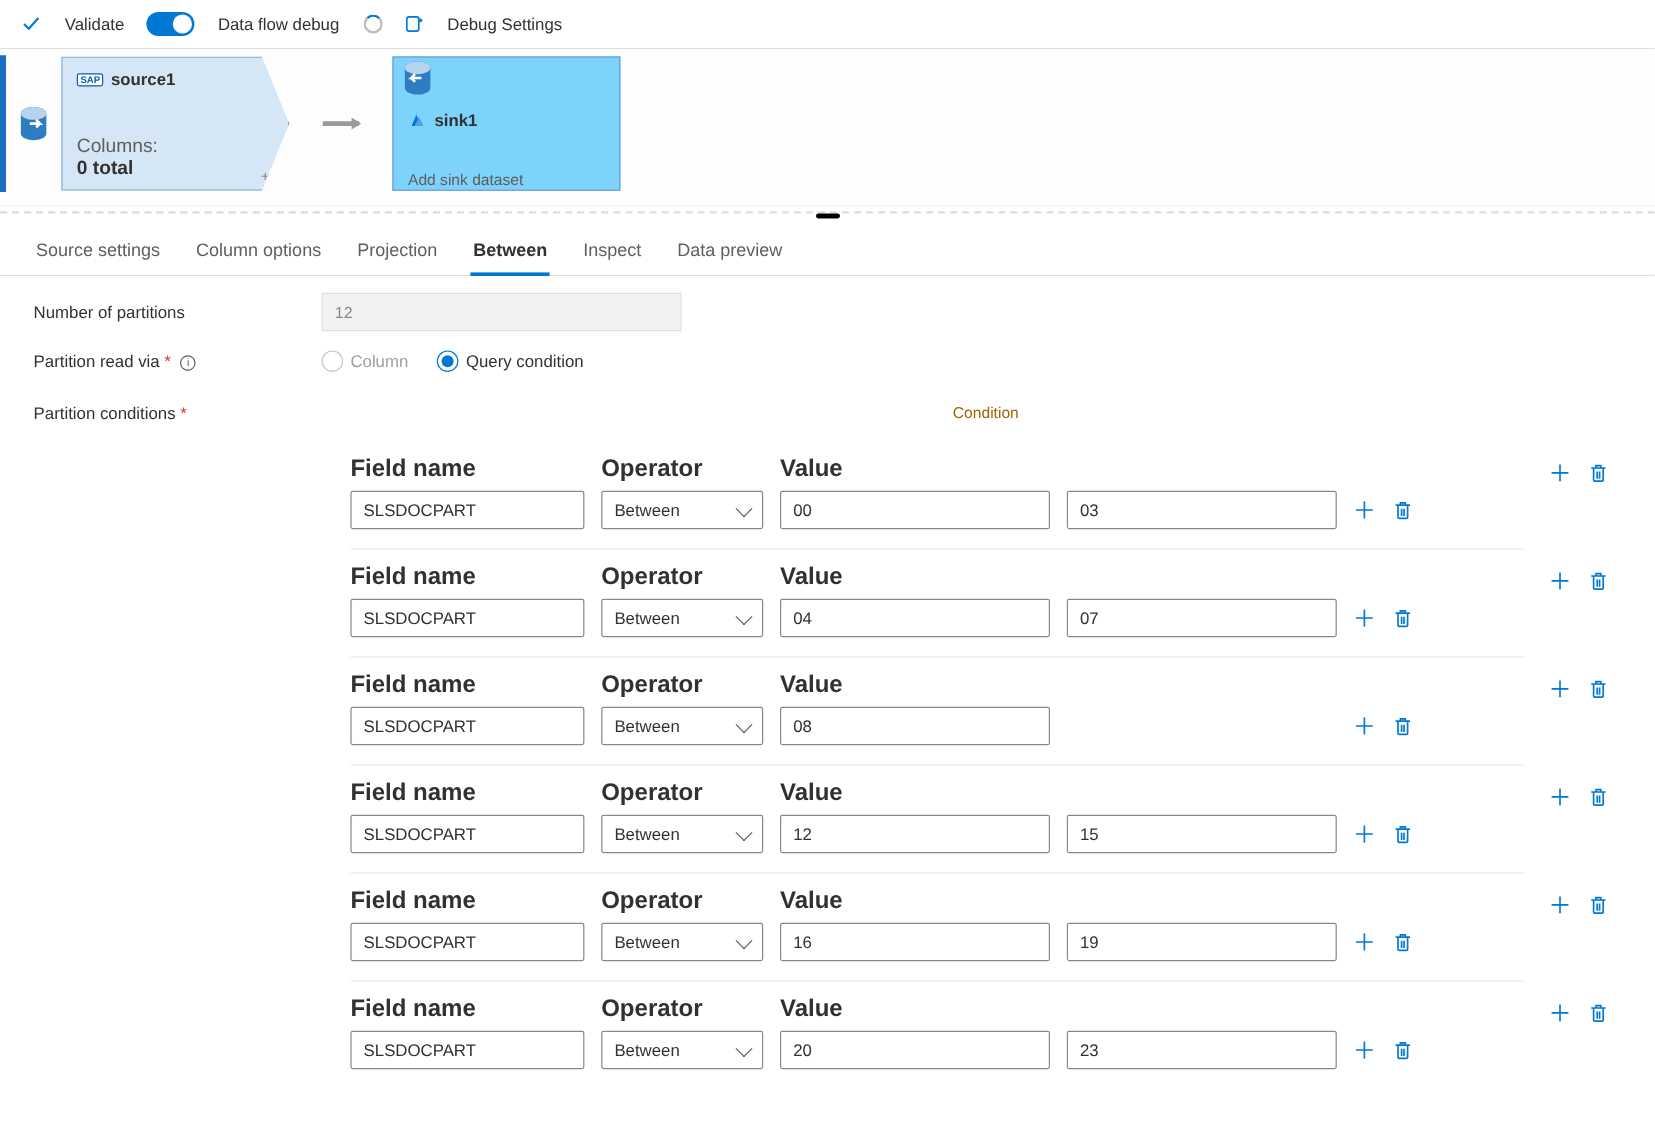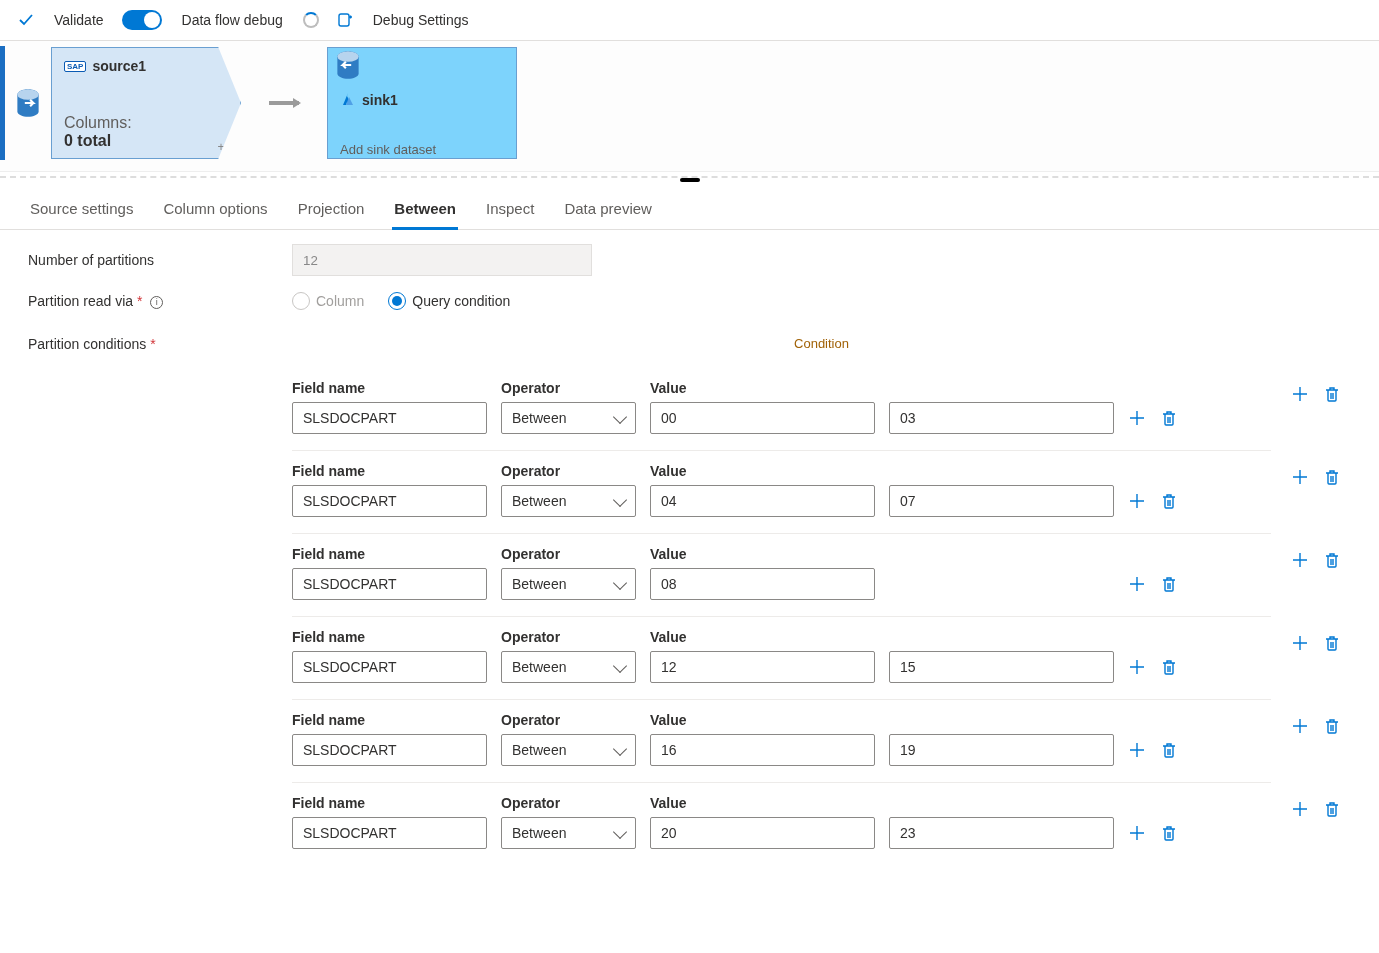--- a/index.html
+++ b/index.html
@@ -60,21 +60,21 @@
   .divider-dots { height:6px; margin:0; border-bottom: 2px dashed #ddd; }
   .resize-handle { width:20px; height:4px; background:#000; margin: 0 auto 2px; border-radius:2px; }
   
   .tabs {
     display:flex; gap:26px; padding: 10px 28px 0; border-bottom:1px solid #e1dfdd; font-size:15px;
   }
   .tab { padding: 6px 2px 10px; cursor:pointer; color:#605e5c; }
   .tab.active { color:#323130; font-weight:600; border-bottom:3px solid #0078d4; margin-bottom:-1px; }
   
   .form { padding: 6px 28px 40px; }
-  .row { display:flex; align-items:center; padding: 8px 0; gap:24px; }
+  .row { display:flex; align-items:center; padding: 8px 0; }
   .row .label { width: 240px; color:#323130; }
   .req { color:#d13438; }
   .info-icon { width:13px; height:13px; border:1px solid #605e5c; border-radius:50%; display:inline-flex; align-items:center; justify-content:center; font-size:9px; color:#605e5c; margin-left:4px; vertical-align:middle; }
   .num-input {
     width: 300px; height:32px; padding:0 10px; border:1px solid #e1dfdd; background:#f3f2f1; color:#888;
   }
   .radio-group { display:flex; gap:24px; align-items:center; }
   .radio { display:flex; align-items:center; gap:6px; cursor:pointer; }
   .radio .circle { width:18px; height:18px; border:1px solid #8a8886; border-radius:50%; display:flex; align-items:center; justify-content:center; }
   .radio.checked .circle { border-color:#0078d4; }
@@ -85,21 +85,21 @@
   .conditions-wrap { display:flex; gap:24px; align-items:flex-start; padding-top:18px;}
   .conditions-wrap .label { width:240px; }
   .conditions { flex:1; }
   .cond-heading { font-size:13px; color:#a16207; margin-bottom:16px;text-align:center; }
   .cond-row {
     border-top:1px solid #edebe9; padding:12px 0 16px; position:relative;
     display:grid; grid-template-columns: 195px 135px 225px 225px 110px; gap:14px; align-items:end;
   }
   .cond-row:first-of-type { border-top:1px solid #edebe900; }
   .field-col { display:flex; flex-direction:column; gap:6px; }
-  .field-label { font-weight:600; font-size:14px; }
+  .field-label { font-weight:600; font-size:20px; }
   input[type=text].ctl, .select.ctl {
     height:32px; border:1px solid #8a8886; border-radius:2px; padding:0 10px; font-size:14px; background:#fff; color:#323130;
   }
   .select.ctl { display:flex; align-items:center; justify-content:space-between; cursor:pointer; }
   .chev { width:10px; height:10px; border-right:1.5px solid #605e5c; border-bottom:1.5px solid #605e5c; transform:rotate(45deg); margin-bottom:3px; }
   .inner-actions, .outer-actions { display:flex; gap:14px; align-items:center; height:32px; }
   .outer-actions { position:absolute; right:-70px; top:10px; }
   .icon-btn { width:18px; height:18px; cursor:pointer; color:#0078d4; display:flex; align-items:center; justify-content:center; }
   .icon-btn svg { width:18px; height:18px; fill:none; stroke:currentColor; stroke-width:1.4; }
   .cond-block { position:relative; margin-right:80px;}

